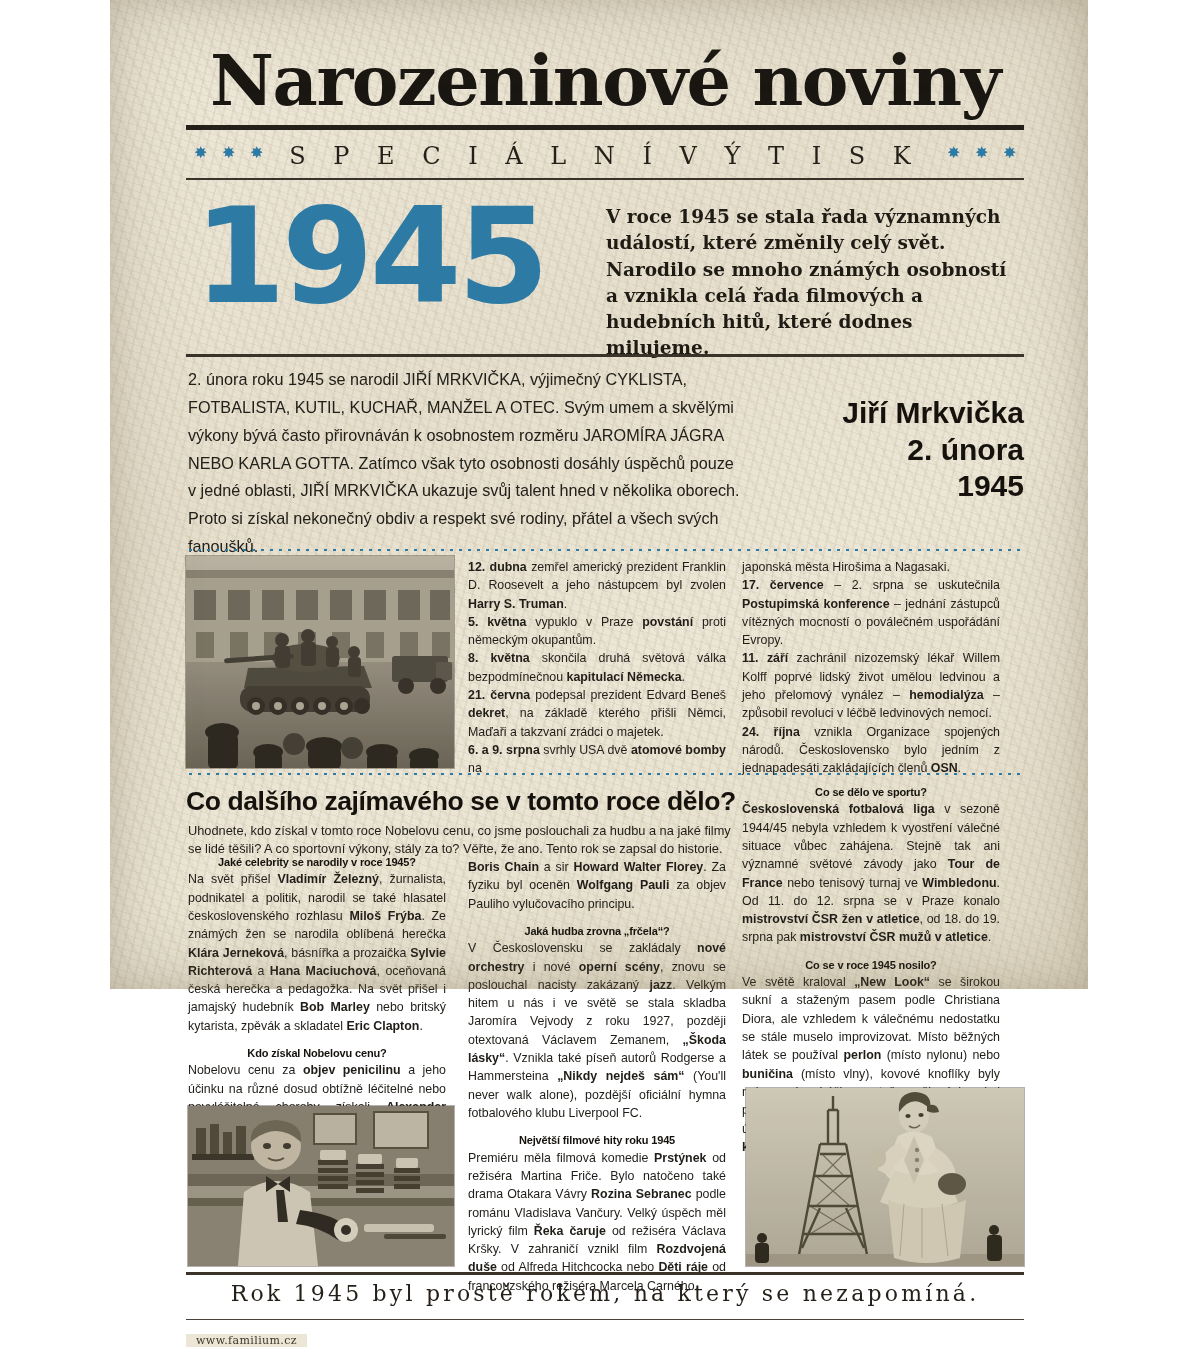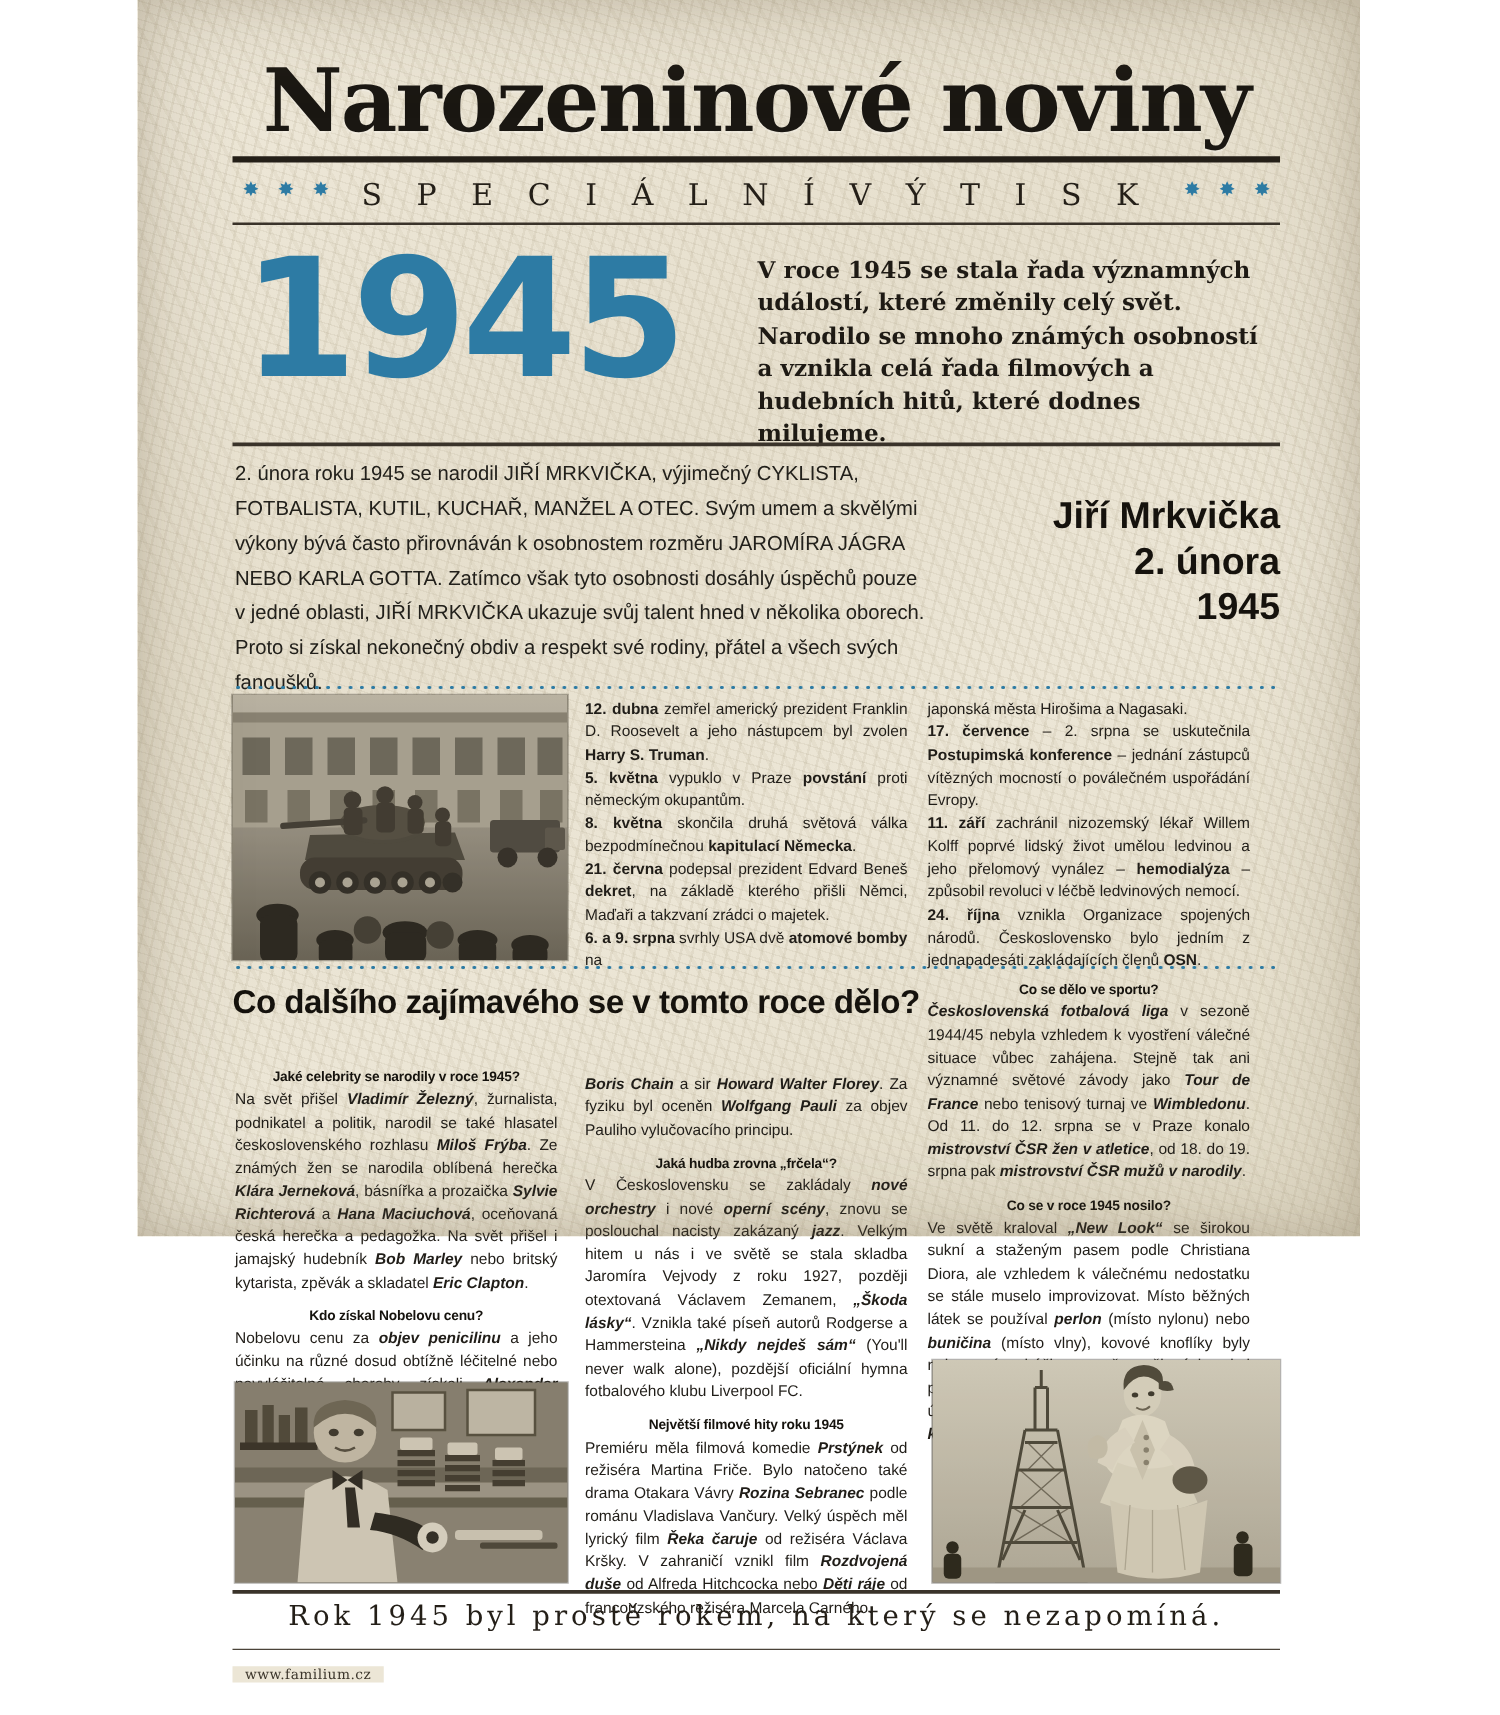--- a/index.html
+++ b/index.html
@@ -125,21 +125,21 @@
     line-height:1.475;color:#201d18;text-align:justify;}
   .col.c1{left:2px;top:856px;}
   .col.c2{left:282px;top:858px;}
   .col.c3{left:556px;top:786px;}
   .col h3{
     margin:0 0 1px 0;font-size:11px;font-weight:700;color:#15120d;
     line-height:1.22;text-align:center;letter-spacing:-.15px;
   }
   .col h3.sp{margin-top:12px;}
   .col p{margin:0;}
-  .col b{font-weight:700;font-style:italic;}
+  .col b{font-weight:700;}
 
   .ph-fleming{position:absolute;left:2px;top:1106px;width:266px;height:160px;}
   .ph-fashion{position:absolute;left:560px;top:1088px;width:278px;height:178px;}
 
   
   .foot-rule{position:absolute;left:0;top:1272px;width:838px;height:3px;background:#3a332a;}
   .foot{
     position:absolute;left:0;top:1281px;width:838px;text-align:center;
     font-family:"DejaVu Serif", serif;font-size:22px;letter-spacing:3.2px;
     color:#241f18;
@@ -289,39 +289,40 @@
         </g>
         <rect width="268" height="212" fill="#6b5f45" opacity=".17"></rect>
       </svg>
     </div>
     <div class="ev-col a"><b>12. dubna</b> zemřel americký prezident Franklin D. Roosevelt a jeho nástupcem byl zvolen <b>Harry S. Truman</b>.<br><b>5. května</b> vypuklo v Praze <b>povstání</b> proti německým okupantům.<br><b>8. května</b> skončila druhá světová válka bezpodmínečnou <b>kapitulací Německa</b>.<br><b>21. června</b> podepsal prezident Edvard Beneš <b>dekret</b>, na základě kterého přišli Němci, Maďaři a takzvaní zrádci o majetek.<br><b>6. a 9. srpna</b> svrhly USA dvě <b>atomové bomby</b> na</div>
     <div class="ev-col b">japonská města Hirošima a Nagasaki.<br><b>17. července</b> – 2. srpna se uskutečnila <b>Postupimská konference</b> – jednání zástupců vítězných mocností o poválečném uspořádání Evropy.<br><b>11. září</b> zachránil nizozemský lékař Willem Kolff poprvé lidský život umělou ledvinou a jeho přelomový vynález – <b>hemodialýza</b> – způsobil revoluci v léčbě ledvinových nemocí.<br><b>24. října</b> vznikla Organizace spojených národů. Československo bylo jedním z jednapadesáti zakládajících členů <b>OSN</b>.</div>
   </div>
   <div class="dots2"></div>
 
   <div class="bighead">Co dalšího zajímavého se v tomto roce dělo?</div>
+  <div class="deck">Uhodnete, kdo získal v tomto roce Nobelovu cenu, co jsme poslouchali za hudbu a na jaké filmy se lidé těšili? A co sportovní výkony, stály za to? Věřte, že ano. Tento rok se zapsal do historie.</div>
 
   <div class="col c1">
     <h3>Jaké celebrity se narodily v roce 1945?</h3>
     <p>Na svět přišel <b>Vladimír Železný</b>, žurnalista, podnikatel a politik, narodil se také hlasatel československého rozhlasu <b>Miloš Frýba</b>. Ze známých žen se narodila oblíbená herečka <b>Klára Jerneková</b>, básnířka a prozaička <b>Sylvie Richterová</b> a <b>Hana Maciuchová</b>, oceňovaná česká herečka a pedagožka. Na svět přišel i jamajský hudebník <b>Bob Marley</b> nebo britský kytarista, zpěvák a skladatel <b>Eric Clapton</b>.</p>
     <h3 class="sp">Kdo získal Nobelovu cenu?</h3>
     <p>Nobelovu cenu za <b>objev penicilinu</b> a jeho účinku na různé dosud obtížně léčitelné nebo nevyléčitelné choroby získali <b>Alexander Fleming</b>, <b>Ernst</b></p>
   </div>
 
   <div class="col c2">
     <p><b>Boris Chain</b> a sir <b>Howard Walter Florey</b>. Za fyziku byl oceněn <b>Wolfgang Pauli</b> za objev Pauliho vylučovacího principu.</p>
     <h3 class="sp">Jaká hudba zrovna „frčela“?</h3>
     <p>V Československu se zakládaly <b>nové orchestry</b> i nové <b>operní scény</b>, znovu se poslouchal nacisty zakázaný <b>jazz</b>. Velkým hitem u nás i ve světě se stala skladba Jaromíra Vejvody z roku 1927, později otextovaná Václavem Zemanem, <b>„Škoda lásky“</b>. Vznikla také píseň autorů Rodgerse a Hammersteina <b>„Nikdy nejdeš sám“</b> (You'll never walk alone), pozdější oficiální hymna fotbalového klubu Liverpool FC.</p>
     <h3 class="sp">Největší filmové hity roku 1945</h3>
     <p>Premiéru měla filmová komedie <b>Prstýnek</b> od režiséra Martina Friče. Bylo natočeno také drama Otakara Vávry <b>Rozina Sebranec</b> podle románu Vladislava Vančury. Velký úspěch měl lyrický film <b>Řeka čaruje</b> od režiséra Václava Kršky. V zahraničí vznikl film <b>Rozdvojená duše</b> od Alfreda Hitchcocka nebo <b>Děti ráje</b> od francouzského režiséra Marcela Carného.</p>
   </div>
 
   <div class="col c3">
     <h3>Co se dělo ve sportu?</h3>
-    <p><b>Československá fotbalová liga</b> v sezoně 1944/45 nebyla vzhledem k vyostření válečné situace vůbec zahájena. Stejně tak ani významné světové závody jako <b>Tour de France</b> nebo tenisový turnaj ve <b>Wimbledonu</b>. Od 11. do 12. srpna se v Praze konalo <b>mistrovství ČSR žen v atletice</b>, od 18. do 19. srpna pak <b>mistrovství ČSR mužů v narodily</b>.</p>
+    <p><b>Československá fotbalová liga</b> v sezoně 1944/45 nebyla vzhledem k vyostření válečné situace vůbec zahájena. Stejně tak ani významné světové závody jako <b>Tour de France</b> nebo tenisový turnaj ve <b>Wimbledonu</b>. Od 11. do 12. srpna se v Praze konalo <b>mistrovství ČSR žen v atletice</b>, od 18. do 19. srpna pak <b>mistrovství ČSR mužů v atletice</b>.</p>
     <h3 class="sp">Co se v roce 1945 nosilo?</h3>
     <p>Ve světě kraloval <b>„New Look“</b> se širokou sukní a staženým pasem podle Christiana Diora, ale vzhledem k válečnému nedostatku se stále muselo improvizovat. Místo běžných látek se používal <b>perlon</b> (místo nylonu) nebo <b>buničina</b> (místo vlny), kovové knoflíky byly nahrazovány háčky, protože veškerý kov byl používán na válečné účely. V létě se z úsporných důvodů nosily <b>dřeváčky s koženými pásky</b>.</p>
   </div>
 
   <div class="photo ph-fleming">
     <svg width="266" height="160" viewBox="0 0 266 160" preserveAspectRatio="none" aria-hidden="true">
       <rect width="266" height="160" fill="#a49d8d"></rect>
       <rect x="0" y="0" width="266" height="72" fill="#8b8475"></rect>
       <rect x="0" y="68" width="266" height="12" fill="#6e6859"></rect>
 

